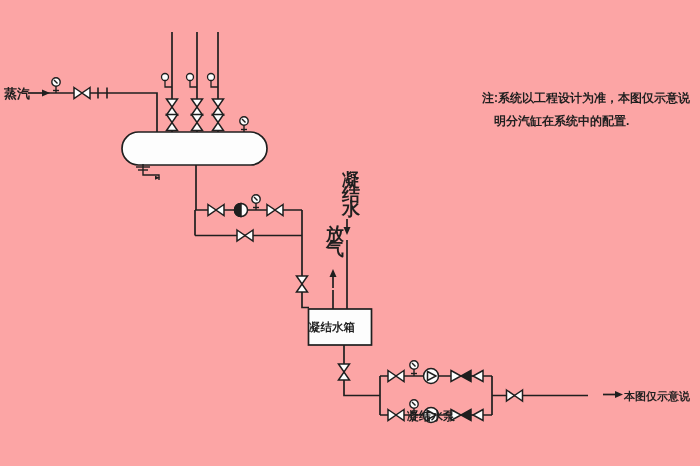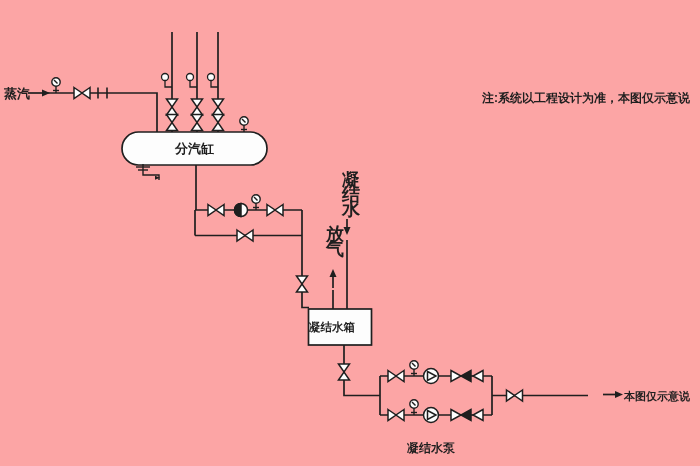--- a/index.html
+++ b/index.html
@@ -138,27 +138,27 @@
       <polygon points="329.5,277 333,269 336.5,277" fill="#1f1f1f"></polygon>
     </g>
     <g>
       <line x1="603" y1="394.5" x2="615" y2="394.5" stroke="#1f1f1f" stroke-width="1.7"></line>
       <polygon points="615,391 623,394.5 615,398" fill="#1f1f1f"></polygon>
     </g>
   </svg>
 
   <div class="lbl" style="left:4px;top:85px;font-size:13px;">蒸汽</div>
 
-  <div class="lbl" style="left:122px;top:140px;width:145px;text-align:center;font-size:13px;">分汽缸</div>
 
   <div class="note" style="left:482px;top:90px;">注:系统以工程设计为准，本图仅示意说</div>
+  <div class="note" style="left:494px;top:113px;">明分汽缸在系统中的配置.</div>
 
   <div class="vlbl" style="left:342px;top:173px;">凝结水</div>
 
   <div class="vlbl" style="left:326px;top:227px;">放气</div>
 
   <div class="lbl" style="left:309px;top:320px;width:62px;text-align:left;font-size:11.5px;">凝结水箱</div>
 
-  <div class="lbl" style="left:407px;top:440px;font-size:12px;">凝结水泵</div>
+  <div class="lbl" style="left:407px;top:408px;font-size:12px;">凝结水泵</div>
 
   <div class="lbl" style="left:624px;top:389px;font-size:11px;">本图仅示意说</div>
 
 </div>
 
 </body></html>

